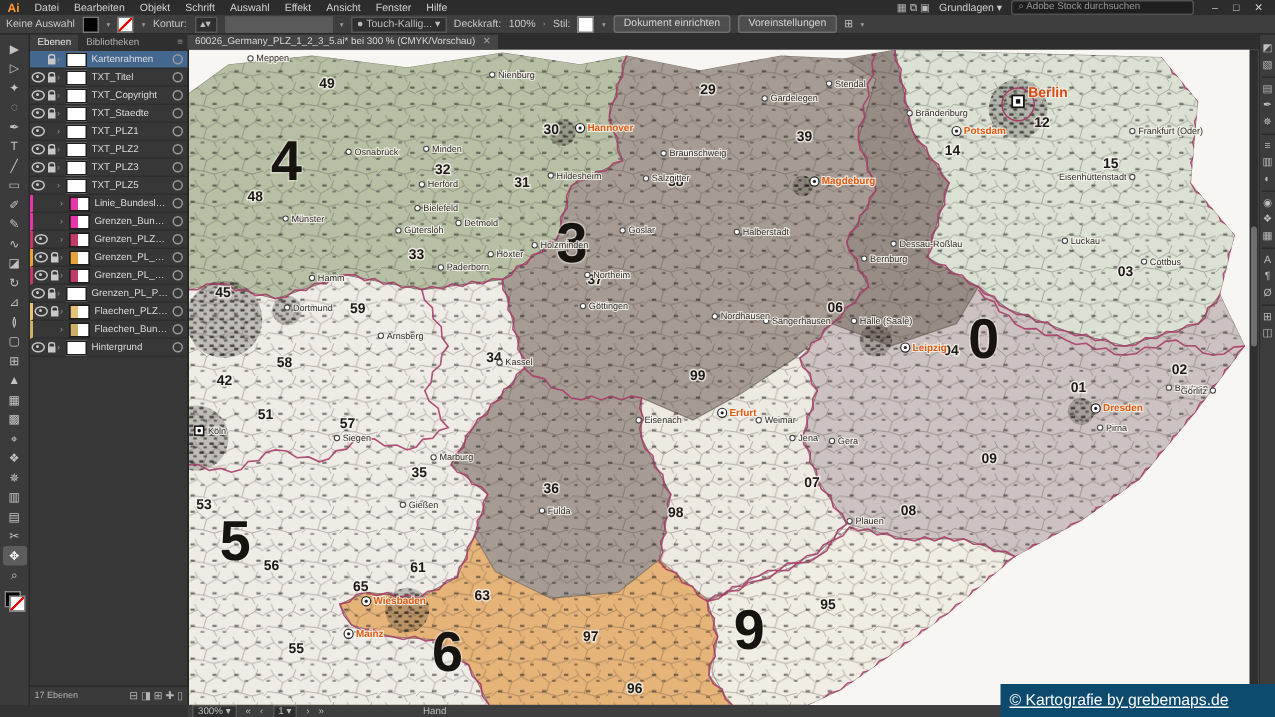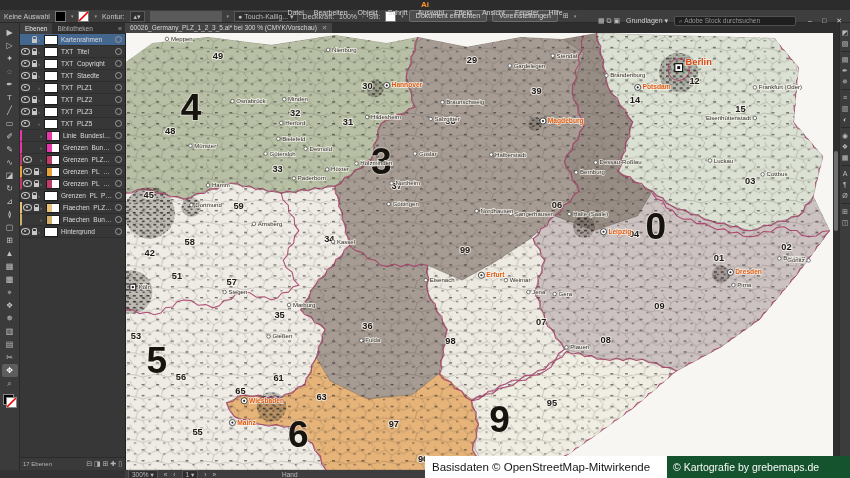--- a/index.html
+++ b/index.html
@@ -1,20 +1,20 @@
 <!DOCTYPE html>
 <html><head>
 <meta charset="utf-8">
 <style>
   html,body{margin:0;padding:0;background:#262626;}
   #app{position:relative;width:850px;height:478px;overflow:hidden;
        font-family:"Liberation Sans",sans-serif;background:#262626;color:#d6d6d6;}
   
   .menubar{position:absolute;left:0;top:0;width:850px;height:10px;background:#2c2c2c;
-           display:flex;align-items:center;font-size:7px;z-index:30;flex-direction:column;}
+           display:flex;align-items:center;font-size:7px;z-index:30;}
   .ai-logo{color:#ff9a2e;font-weight:bold;font-size:8px;padding:0 5px;}
   #menus{display:flex;}
   .menu-item{padding:0 5px;color:#d2d2d2;cursor:default;}
   .mb-right{margin-left:auto;display:flex;align-items:center;gap:6px;padding-right:4px;}
   .mb-ico{color:#b9b9b9;font-size:7px;}
   .ws{color:#cfcfcf;}
   .stock{background:#1f1f1f;border:1px solid #515151;border-radius:2px;color:#969696;
          font-size:6.5px;padding:0 4px;height:8px;line-height:8px;width:112px;overflow:hidden;white-space:nowrap;}
   .winctl{color:#cfcfcf;letter-spacing:4px;font-size:7px;margin-left:6px;}
   
@@ -86,23 +86,23 @@
   
   .statusbar{position:absolute;left:125px;top:470px;width:725px;height:8px;background:#3e3e3e;
              display:flex;align-items:center;font-size:6.5px;color:#bdbdbd;gap:6px;padding-left:3px;
              box-sizing:border-box;z-index:12;}
   .sb-box{background:#2f2f2f;border:1px solid #555;padding:0 3px;line-height:7px;height:7px;}
   .panelfootbg{position:absolute;left:0;top:470px;width:125px;height:8px;background:#333;z-index:12;}
   
   .attr-left{position:absolute;left:425px;top:456px;width:242px;height:22px;background:#ffffff;
              color:#151515;font-size:11.5px;line-height:22px;padding-left:7px;box-sizing:border-box;
              white-space:nowrap;z-index:40;font-weight:500;}
-  .attr-right{position:absolute;left:667px;top:456px;width:183px;height:22px;background:#14532d;
+  .attr-right{position:absolute;left:667px;top:456px;width:183px;height:22px;background:#0c4a6e;
               color:#fafafa;font-size:10.5px;line-height:22px;padding-left:6px;box-sizing:border-box;
-              white-space:nowrap;z-index:40;}
+              white-space:nowrap;z-index:40;text-decoration:underline;}
   
   .plz1{font-family:"Liberation Sans",sans-serif;font-weight:bold;font-size:38px;fill:#17130f;
         paint-order:stroke;stroke:rgba(246,243,236,.45);stroke-width:2px;}
   .plz2{font-family:"Liberation Sans",sans-serif;font-weight:bold;font-size:9.5px;fill:#1c1916;
         paint-order:stroke;stroke:rgba(246,243,236,.8);stroke-width:2px;}
   .city{font-family:"Liberation Sans",sans-serif;font-size:6.2px;fill:#2e2a26;
         paint-order:stroke;stroke:rgba(246,243,236,.85);stroke-width:1.5px;}
   .city-major{font-family:"Liberation Sans",sans-serif;font-weight:bold;font-size:6.8px;fill:#e05a10;
         paint-order:stroke;stroke:rgba(246,243,236,.85);stroke-width:1.5px;}
   .city-capital{font-family:"Liberation Sans",sans-serif;font-weight:bold;font-size:9.5px;fill:#d9480f;
@@ -798,16 +798,15 @@
     <span>‹</span>
     <span class="sb-box">
       <span>1</span>
       <span>▾</span>
     </span>
     <span>›</span>
     <span>»</span>
     <span style="margin-left:60px">Hand</span>
   </div>
 
-  <div class="attr-left">Basisdaten © OpenStreetMap-Mitwirkende</div>
   <div class="attr-right">© Kartografie by grebemaps.de</div>
 
 </div>
 
 </body></html>

